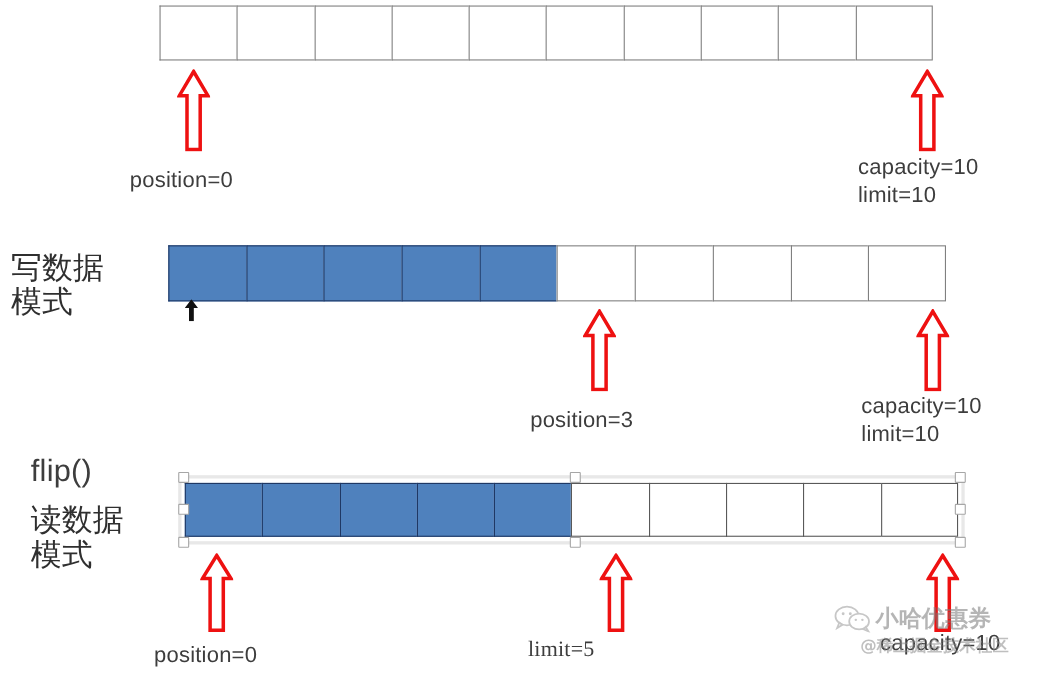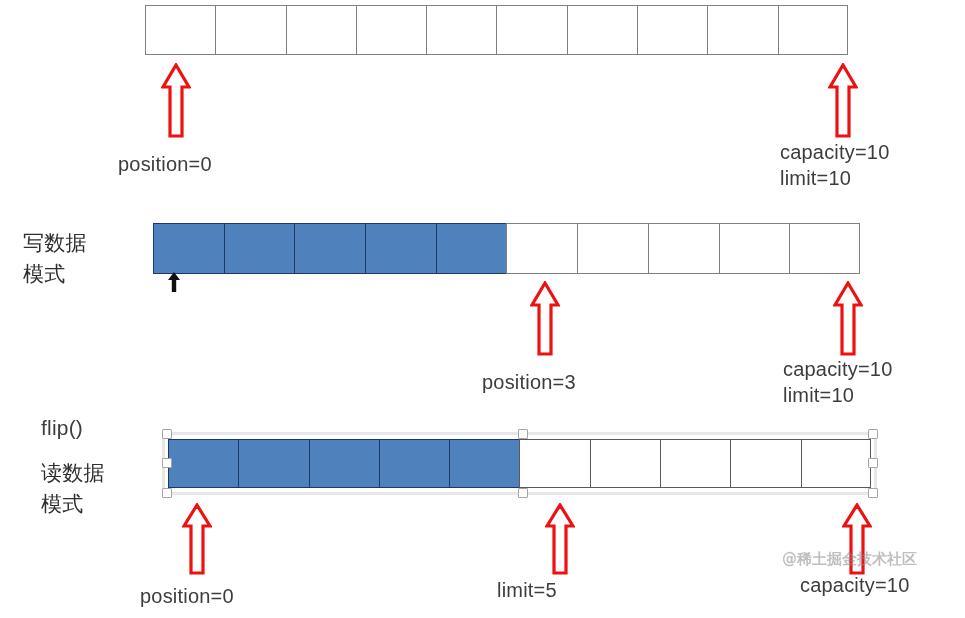--- a/index.html
+++ b/index.html
@@ -91,23 +91,22 @@
     white-space: pre;
     letter-spacing: .2px;
   }
   .label.cjk {
     font-family: "DejaVu Sans", "Liberation Sans", sans-serif;
     font-size: 22px;
     line-height: 30px;
     color: #2f2f2f;
   }
   .label.mode {
-    font-size: 21px;
+    font-size: 28px;
     line-height: 31px;
-    margin-left: 13px;
   }
 
   
   .watermark {
     position: absolute;
     left: 758px; top: 548px;
     width: 205px;
     opacity: .55;
     pointer-events: none;
   }
@@ -250,21 +249,36 @@
   </div>
 
   <div class="arrow-up" style="left:842px; top:503px; height:72px;">
     <svg viewBox="0 0 30 72" preserveAspectRatio="none">
       <polygon points="15,2 28,23 21,23 21,70 9,70 9,23 2,23" fill="#ffffff" stroke="#ee1111" stroke-width="3.2"></polygon>
     </svg>
   </div>
 
   <div class="label" style="left:140px; top:583px;">position=0</div>
 
-  <div class="label" style="left:497px; top:577px;">limit=5</div>
+  <div class="label" style="left:480px; top:577px;font-family:Liberation Serif, serif;">limit=5</div>
 
   <div class="label" style="left:800px; top:572px;">capacity=10</div>
 
   <div class="watermark">
+    <div class="wm-row1">
+      <span class="wm-icon">
+        <svg viewBox="0 0 34 26">
+          <ellipse cx="12" cy="11" rx="10.5" ry="8.5" fill="none" stroke="#9a9a9a" stroke-width="1.6"></ellipse>
+          <path d="M5 17 L3 22 L8 19 Z" fill="none" stroke="#9a9a9a" stroke-width="1.6"></path>
+          <circle cx="8.5" cy="9" r="1.3" fill="#9a9a9a"></circle>
+          <circle cx="15" cy="9" r="1.3" fill="#9a9a9a"></circle>
+          <ellipse cx="23" cy="16" rx="9" ry="7.2" fill="#ffffff" stroke="#9a9a9a" stroke-width="1.6"></ellipse>
+          <path d="M29 21 L31.5 25 L27 23 Z" fill="none" stroke="#9a9a9a" stroke-width="1.6"></path>
+          <circle cx="20" cy="14.5" r="1.1" fill="#9a9a9a"></circle>
+          <circle cx="26" cy="14.5" r="1.1" fill="#9a9a9a"></circle>
+        </svg>
+      </span>
+      <span>小哈优惠券</span>
+    </div>
     <div class="wm-row2">@稀土掘金技术社区</div>
   </div>
 
 </div>
 
 </body></html>

